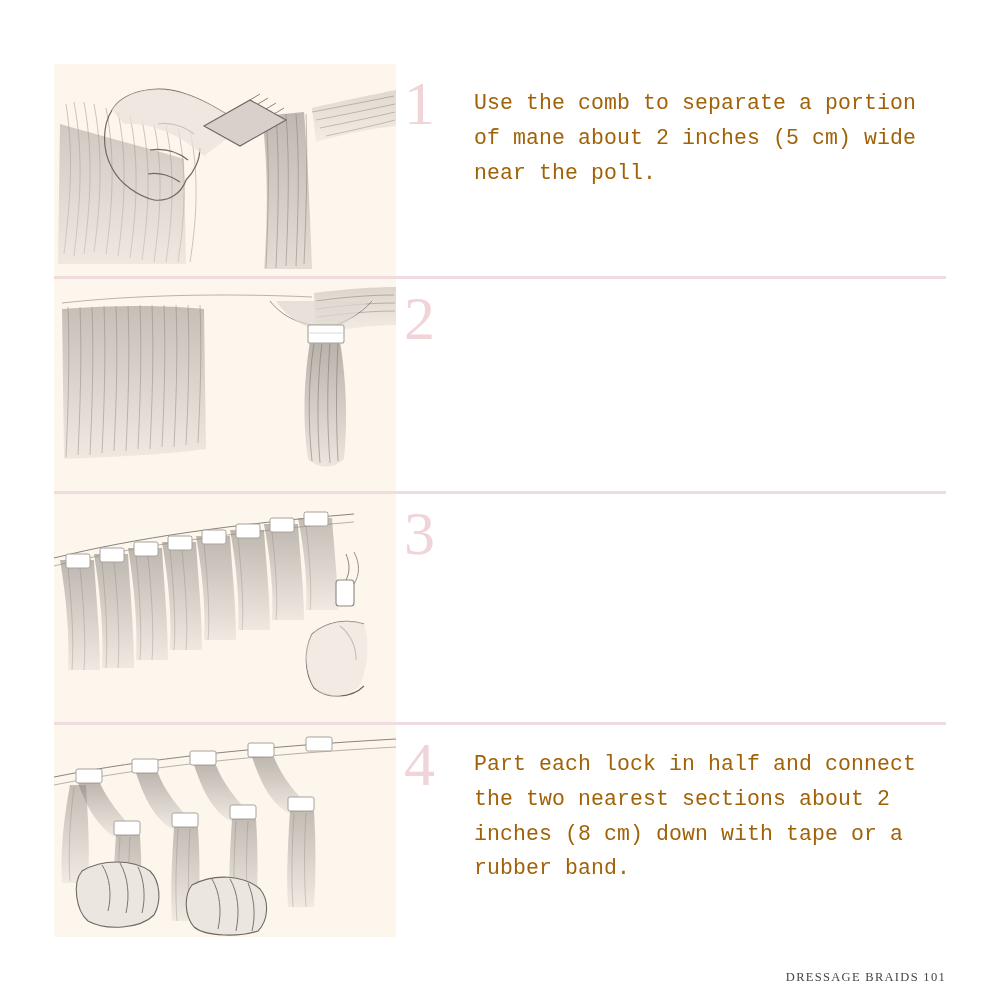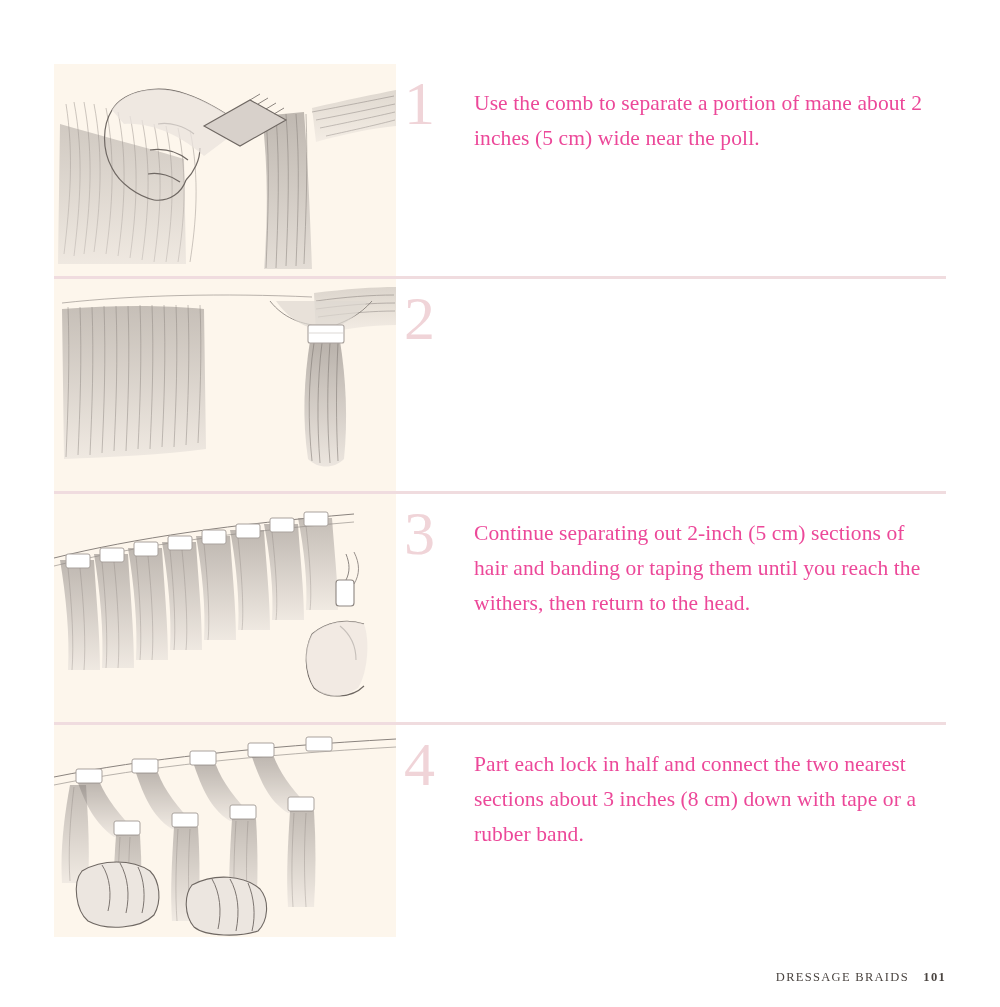--- a/index.html
+++ b/index.html
@@ -61,40 +61,38 @@
     position: absolute;
     left: 8px;
     top: 8px;
     font-family: "Liberation Serif", serif;
     font-size: 62px;
     line-height: 1;
     color: #f0d4d8;
     font-weight: 400;
   }
   .body-text {
-    font-family: Liberation Serif, serif;
+    font-family: Liberation Mono, monospace;
     font-size: 21.5px;
     line-height: 1.62;
-    color: #ec4899;
+    color: #a16207;
     max-width: 460px;
     letter-spacing: 0.1px;
   }
   .footer {
     position: absolute;
     right: 54px;
     bottom: 22px;
     font-family: "Liberation Serif", serif;
     font-size: 12.5px;
     letter-spacing: 1.3px;
     color: #4a4440;
     text-transform: uppercase;
   }
   .footer .pageno {
-    margin-left: 10px;
-    font-weight: bold;
   }
   svg { display: block; }
 </style>
 </head>
 <body>
 
 <div class="page">
 
   <div class="steps">
 
@@ -300,21 +298,20 @@
           </g>
           <path d="M258 140 C 272 128, 292 124, 310 130 C 316 146, 314 178, 304 194 C 286 206, 266 204, 258 190 C 250 172, 250 154, 258 140 Z" fill="#ece6e0" opacity="0.7"></path>
 
           <rect x="282" y="86" width="18" height="26" rx="3" fill="#ffffff" stroke="#8d8681" stroke-width="1.1"></rect>
           <path d="M292 60 C 296 70, 296 78, 292 86" fill="none" stroke="#8d8681" stroke-width="1"></path>
           <path d="M300 58 C 306 70, 306 80, 300 90" fill="none" stroke="#8d8681" stroke-width="0.9"></path>
         </svg>
       </div>
       <div class="text-col">
         <div class="numeral">3</div>
-        <div class="body-text">Continue separating out 2-inch (5 cm) sections of hair and banding or taping them until you reach the withers, then return to the head.</div>
       </div>
     </div>
 
     <div class="rule"></div>
 
     <div class="step">
       <div class="illus h4">
         <svg width="342" height="212" viewBox="0 0 342 212">
           <defs>
             <linearGradient id="g4" x1="0" y1="0" x2="0" y2="1">
@@ -376,21 +373,21 @@
             <path d="M66 138 C 74 152, 76 170, 72 188"></path>
             <path d="M84 142 C 90 154, 92 172, 88 188"></path>
             <path d="M158 154 C 166 168, 168 186, 164 204"></path>
             <path d="M176 154 C 184 168, 186 186, 182 206"></path>
             <path d="M194 158 C 200 172, 202 190, 198 206"></path>
           </g>
         </svg>
       </div>
       <div class="text-col">
         <div class="numeral">4</div>
-        <div class="body-text">Part each lock in half and connect the two nearest sections about 3 inches (8 cm) down with tape or a rubber band.</div>
+        <div class="body-text">Part each lock in half and connect the two nearest sections about 2 inches (8 cm) down with tape or a rubber band.</div>
       </div>
     </div>
 
   </div>
 
   <div class="footer">
     <span>Dressage Braids</span>
     <span class="pageno">101</span>
   </div>
 

